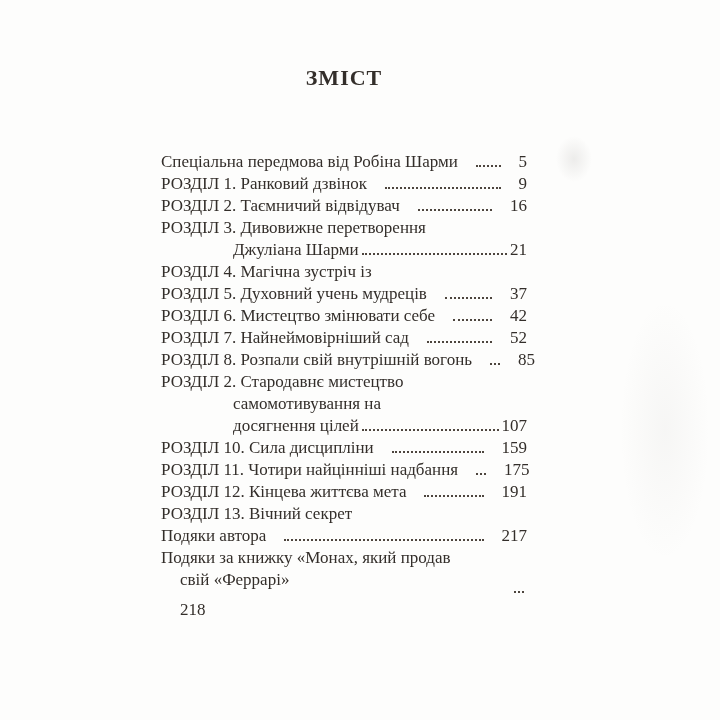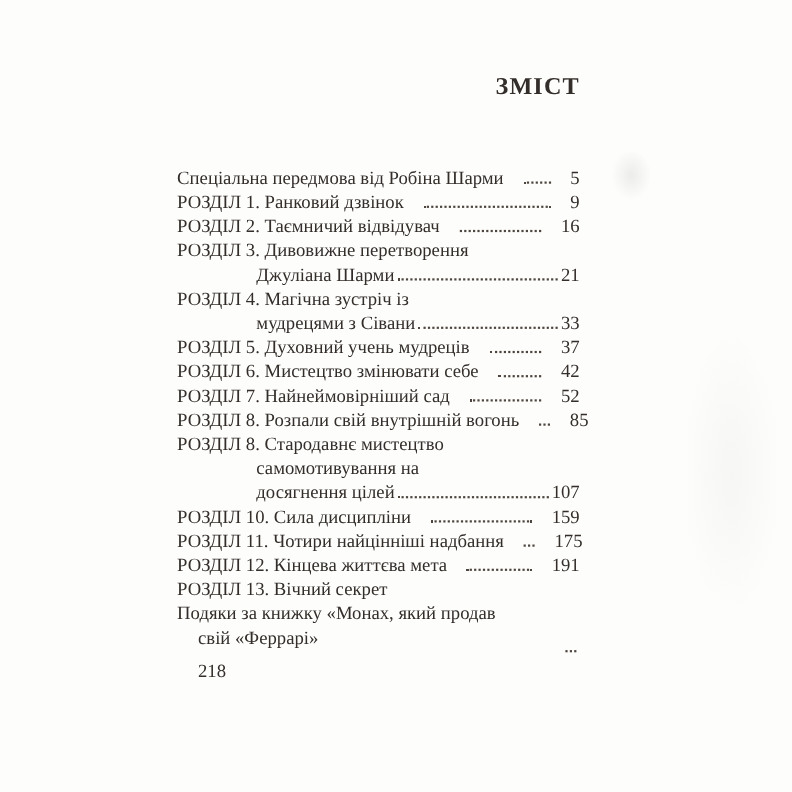--- a/index.html
+++ b/index.html
@@ -16,21 +16,21 @@
     height: 720px;
     background: #fdfdfc;
     font-family: "Liberation Serif", "DejaVu Serif", serif;
     color: var(--text-color, #332e2a);
   }
   .page-title {
     position: absolute;
     top: 50px;
     left: 161px;
     width: 366px;
-    text-align: right;
+    text-align: center;
     font-size: 22px;
     line-height: 26px;
     font-weight: bold;
     letter-spacing: 1px;
     color: var(--text-color, #332e2a);
   }
   .toc {
     position: absolute;
     top: 151px;
     left: 161px;
@@ -97,25 +97,20 @@
         <span class="entry-text">РОЗДІЛ 3. Дивовижне перетворення</span>
       </div>
       <div class="toc-line indent-chapter">
         <span class="entry-text">Джуліана Шарми</span>
         <span class="dots"></span>
         <span class="pagenum">21</span>
       </div>
       <div class="toc-line indent-none">
         <span class="entry-text">РОЗДІЛ 4. Магічна зустріч із</span>
       </div>
-      <div class="toc-line indent-chapter">
-        <span class="entry-text">мудрецями з Сівани</span>
-        <span class="dots"></span>
-        <span class="pagenum">33</span>
-      </div>
       <div class="toc-line indent-none">
         <span class="entry-text">РОЗДІЛ 5. Духовний учень мудреців</span>
         <span class="dots"></span>
         <span class="pagenum">37</span>
       </div>
       <div class="toc-line indent-none">
         <span class="entry-text">РОЗДІЛ 6. Мистецтво змінювати себе</span>
         <span class="dots"></span>
         <span class="pagenum">42</span>
       </div>
@@ -123,21 +118,21 @@
         <span class="entry-text">РОЗДІЛ 7. Найнеймовірніший сад</span>
         <span class="dots"></span>
         <span class="pagenum">52</span>
       </div>
       <div class="toc-line indent-none">
         <span class="entry-text">РОЗДІЛ 8. Розпали свій внутрішній вогонь</span>
         <span class="dots"></span>
         <span class="pagenum">85</span>
       </div>
       <div class="toc-line indent-none">
-        <span class="entry-text">РОЗДІЛ 8. Стародавнє мистецтво</span>
+        <span class="entry-text">РОЗДІЛ 2. Стародавнє мистецтво</span>
       </div>
       <div class="toc-line indent-chapter">
         <span class="entry-text">самомотивування на</span>
       </div>
       <div class="toc-line indent-chapter">
         <span class="entry-text">досягнення цілей</span>
         <span class="dots"></span>
         <span class="pagenum">107</span>
       </div>
       <div class="toc-line indent-none">
@@ -152,20 +147,25 @@
       </div>
       <div class="toc-line indent-none">
         <span class="entry-text">РОЗДІЛ 12. Кінцева життєва мета</span>
         <span class="dots"></span>
         <span class="pagenum">191</span>
       </div>
       <div class="toc-line indent-none">
         <span class="entry-text">РОЗДІЛ 13. Вічний секрет</span>
       </div>
       <div class="toc-line indent-none">
+        <span class="entry-text">Подяки автора</span>
+        <span class="dots"></span>
+        <span class="pagenum">217</span>
+      </div>
+      <div class="toc-line indent-none">
         <span class="entry-text">Подяки за книжку «Монах, який продав</span>
       </div>
       <div class="toc-line indent-small">
         <span class="entry-text">свій «Феррарі»</span>
         <span class="dots"></span>
         <span class="pagenum">218</span>
       </div>
     </div>
 </div>
 

